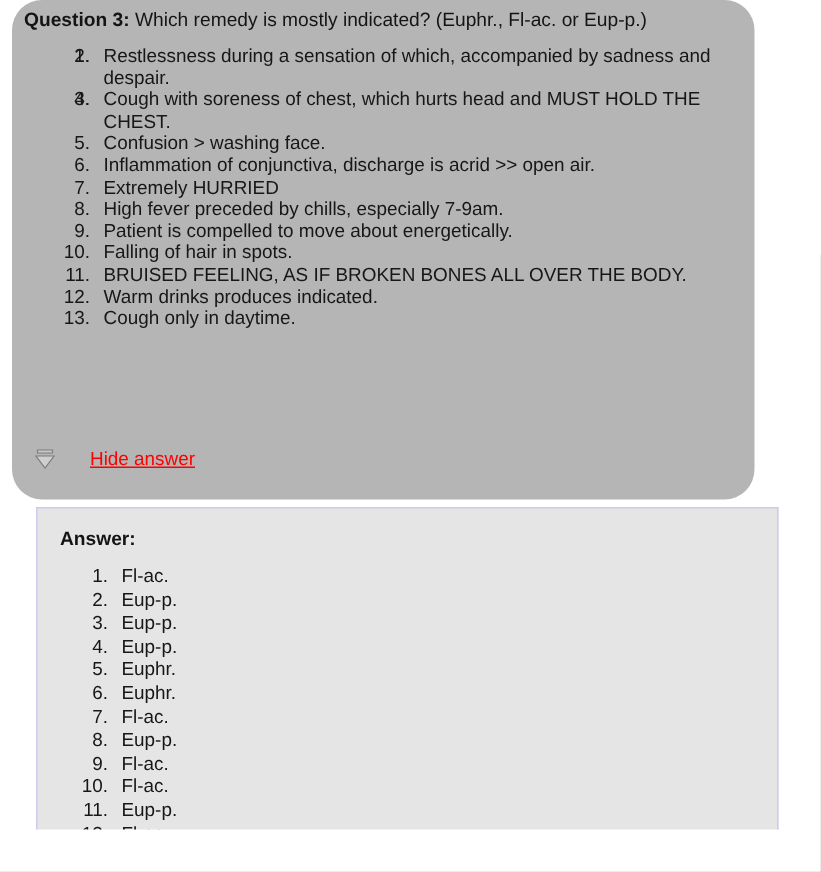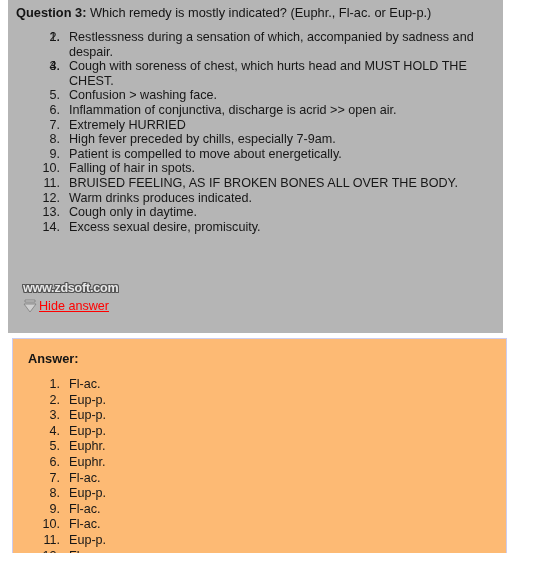--- a/index.html
+++ b/index.html
@@ -20,20 +20,21 @@
   
   #question-panel {
     position: absolute;
     left: 8px;
     top: 0;
     width: 495px;
     height: 333px;
     background: #b5b5b5;
     box-sizing: border-box;
     overflow: hidden;
+    border-radius: 20px;
   }
 
   #question-header {
     margin: 5px 0 0 8px;
     font-size: 12.8px;
     line-height: 15px;
     color: #141414;
     white-space: nowrap;
   }
   #question-header .q-label {
@@ -82,43 +83,44 @@
   }
 
   
   #hide-answer-row {
     position: absolute;
     left: 14px;
     top: 298px;
     display: flex;
     align-items: center;
     height: 16px;
+    gap: 21px;
   }
   #hide-answer-row .arrow-icon {
     width: 16px;
     height: 15px;
     display: block;
     margin-right: 1px;
   }
   #hide-answer-link {
     color: #ff0000;
     text-decoration: underline;
     font-size: 12.6px;
     line-height: 14px;
     cursor: pointer;
   }
 
   
   #answer-panel {
     position: absolute;
-    left: 12px;
+    left: 24px;
     top: 338px;
     width: 495px;
     height: 215px;
-    background: #fdba74;
+    background: #e5e5e5;
     border: 1px solid #ccccee;
     border-bottom: none;
     box-sizing: border-box;
     overflow: hidden;
   }
   #answer-title {
     margin: 12px 0 0 15px;
     font-weight: bold;
     font-size: 12.8px;
     color: #141414;
@@ -160,24 +162,22 @@
       <li><span class="num">4.</span><span>Cough with soreness of chest, which hurts head and MUST HOLD THE CHEST.</span></li>
       <li><span class="num">5.</span><span>Confusion &gt; washing face.</span></li>
       <li><span class="num">6.</span><span>Inflammation of conjunctiva, discharge is acrid &gt;&gt; open air.</span></li>
       <li><span class="num">7.</span><span>Extremely HURRIED</span></li>
       <li><span class="num">8.</span><span>High fever preceded by chills, especially 7-9am.</span></li>
       <li><span class="num">9.</span><span>Patient is compelled to move about energetically.</span></li>
       <li><span class="num">10.</span><span>Falling of hair in spots.</span></li>
       <li><span class="num">11.</span><span>BRUISED FEELING, AS IF BROKEN BONES ALL OVER THE BODY.</span></li>
       <li><span class="num">12.</span><span>Warm drinks produces indicated.</span></li>
       <li><span class="num">13.</span><span>Cough only in daytime.</span></li>
-      <li><span class="num">14.</span><span>Excess sexual desire, promiscuity.</span></li>
     </ol>
 
-  <div id="watermark">www.zdsoft.com</div>
 
   <div id="hide-answer-row">
     <svg class="arrow-icon" viewBox="0 0 16 15" xmlns="http://www.w3.org/2000/svg">
       <polygon points="3,1 13,1 13,3 3,3" fill="#c9c9c9" stroke="#7d7d7d" stroke-width="0.8"></polygon>
       <polygon points="2,5 14,5 8,13" fill="#cfcfcf" stroke="#7d7d7d" stroke-width="0.8"></polygon>
     </svg>
     <span id="hide-answer-link">Hide answer</span>
   </div>
 
 </div>

